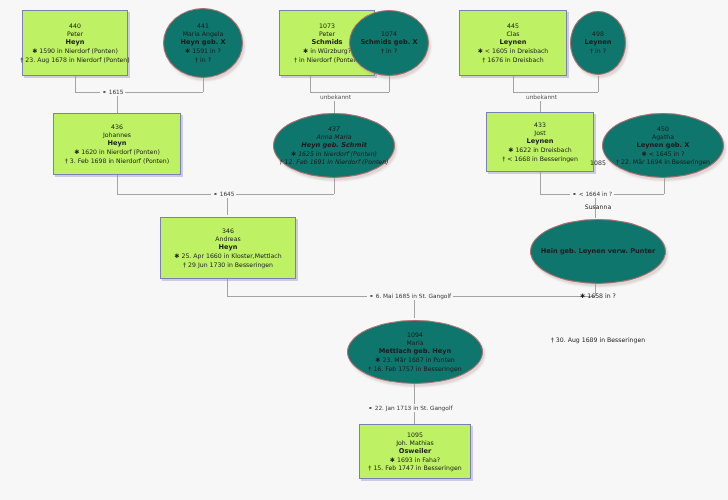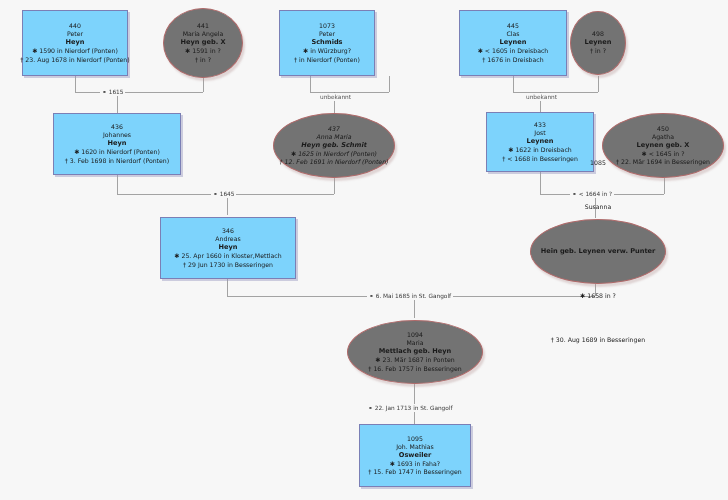--- a/index.html
+++ b/index.html
@@ -16,26 +16,26 @@
   
   .node{
     position:absolute;
     box-sizing:border-box;
     display:flex;flex-direction:column;align-items:center;justify-content:center;
     text-align:center;
     color:#1a1a1a;
     z-index:3;
   }
   .node.male{
-    background:#7dd3fc;
+    background:#bef264;
     border:1px solid #7b7fb5;
     box-shadow:2px 2px 0 0 rgba(150,150,190,.45);
   }
   .node.female{
-    background:#737373;
+    background:#0f766e;
     border:1px solid #b06a6a;
     border-radius:50%;
     box-shadow:2px 3px 2px 0 rgba(180,150,150,.35);
   }
   .n-id{font-size:6.2px;line-height:8px;letter-spacing:.1px;}
   .n-first{font-size:6.2px;line-height:8px;}
   .n-surname{font-size:6.6px;line-height:9px;font-weight:bold;}
   .n-birth,.n-death{font-size:6.2px;line-height:8.5px;white-space:nowrap;}
 
   
@@ -99,20 +99,27 @@
   </div>
 
   <div class="node male" style="left:254px;top:10px;width:96px;height:66px;margin-left:25px;">
     <div class="n-id">1073</div>
     <div class="n-first">Peter</div>
     <div class="n-surname">Schmids</div>
     <div class="n-birth">✱ in Würzburg?</div>
     <div class="n-death">† in Nierdorf (Ponten)</div>
   </div>
 
+  <div class="node female" style="left:349px;top:10px;width:80px;height:66px;">
+    <div class="n-id">1074</div>
+
+    <div class="n-surname">Schmids geb. X</div>
+
+    <div class="n-death">† in ?</div>
+  </div>
 
   <div class="node male" style="left:459px;top:10px;width:108px;height:66px;">
     <div class="n-id">445</div>
     <div class="n-first">Clas</div>
     <div class="n-surname">Leynen</div>
     <div class="n-birth">✱ &lt; 1605 in Dreisbach</div>
     <div class="n-death">† 1676 in Dreisbach</div>
   </div>
 
   <div class="node female" style="left:570px;top:11px;width:56px;height:64px;">
@@ -183,21 +190,21 @@
   <div class="node female" style="left:347px;top:320px;width:136px;height:64px;">
     <div class="n-id">1094</div>
     <div class="n-first">Maria</div>
     <div class="n-surname">Mettlach geb. Heyn</div>
     <div class="n-birth">✱ 23. Mär 1687 in Ponten</div>
     <div class="n-death">† 16. Feb 1757 in Besseringen</div>
   </div>
 
   <div class="mlabel" style="left:366px;top:404px;">⚭ 22. Jan 1713 in St. Gangolf</div>
 
-  <div class="node male" style="left:359px;top:424px;width:112px;height:63px;text-align:center;">
+  <div class="node male" style="left:359px;top:424px;width:112px;height:55px;text-align:center;">
     <div class="n-id">1095</div>
     <div class="n-first">Joh. Mathias</div>
     <div class="n-surname">Osweiler</div>
     <div class="n-birth">✱ 1693 in Faha?</div>
     <div class="n-death">† 15. Feb 1747 in Besseringen</div>
   </div>
 
 </div>
 
 </body></html>

